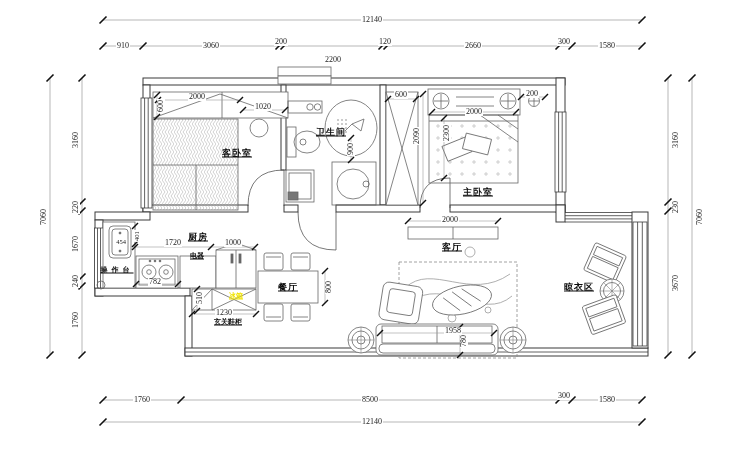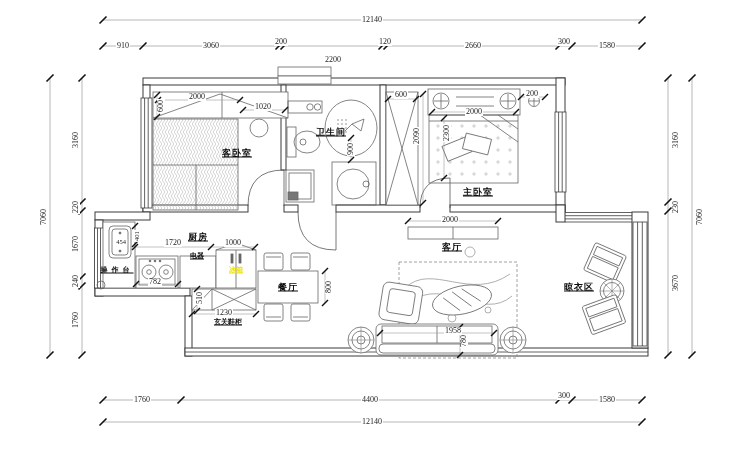--- a/index.html
+++ b/index.html
@@ -7,21 +7,21 @@
          font-family:"Liberation Serif",serif;}
   #plan-svg{position:absolute;left:0;top:0;}
   .lbl{position:absolute;transform:translate(-50%,-50%);font:8px "Liberation Serif",serif;
        color:#1c1c1c;background:#fff;padding:0 1px;line-height:1;white-space:nowrap;}
   .lbl.v{transform:translate(-50%,-50%) rotate(-90deg);}
   .lbl.sm{font-size:6.5px;}
   .room{position:absolute;transform:translate(-50%,-50%);font:bold 9px "DejaVu Sans",sans-serif;
         color:#0c0c0c;line-height:1;white-space:nowrap;letter-spacing:1px;text-decoration:underline;}
   .room.sm{font-size:7px;letter-spacing:0;}
   .room.sp{letter-spacing:4px;}
-  .yellow{color:#f0e300;}
+  .yellow{color:#f0e300;margin-top:26px;}
 </style>
 </head>
 <body>
 
 <div id="stage">
 
 <svg id="plan-svg" width="740" height="450" viewBox="0 0 740 450">
   <defs>
     <pattern id="hb" width="6" height="8" patternUnits="userSpaceOnUse">
       <path d="M0,4 L3,0 M3,4 L6,0 M0,4 L3,8 M3,4 L6,8" stroke="#b0b0b0" stroke-width="0.6" fill="none"></path>
@@ -351,21 +351,21 @@
 <span class="lbl" style="left:372px;top:20px">12140</span>
 <span class="lbl" style="left:123px;top:46px">910</span>
 <span class="lbl" style="left:211px;top:46px">3060</span>
 <span class="lbl" style="left:281px;top:42px">200</span>
 <span class="lbl" style="left:333px;top:60px">2200</span>
 <span class="lbl" style="left:385px;top:42px">120</span>
 <span class="lbl" style="left:473px;top:46px">2660</span>
 <span class="lbl" style="left:564px;top:42px">300</span>
 <span class="lbl" style="left:607px;top:46px">1580</span>
 <span class="lbl" style="left:142px;top:400px">1760</span>
-<span class="lbl" style="left:370px;top:400px">4400</span>
+<span class="lbl" style="left:370px;top:400px">8500</span>
 <span class="lbl" style="left:564px;top:396px">300</span>
 <span class="lbl" style="left:607px;top:400px">1580</span>
 <span class="lbl" style="left:372px;top:422px">12140</span>
 <span class="lbl v" style="left:76px;top:140px">3160</span>
 <span class="lbl v" style="left:76px;top:207px">220</span>
 <span class="lbl v" style="left:76px;top:244px">1670</span>
 <span class="lbl v" style="left:76px;top:281px">240</span>
 <span class="lbl v" style="left:76px;top:320px">1760</span>
 <span class="lbl v" style="left:44px;top:217px">7060</span>
 <span class="lbl v" style="left:676px;top:140px">3160</span>

